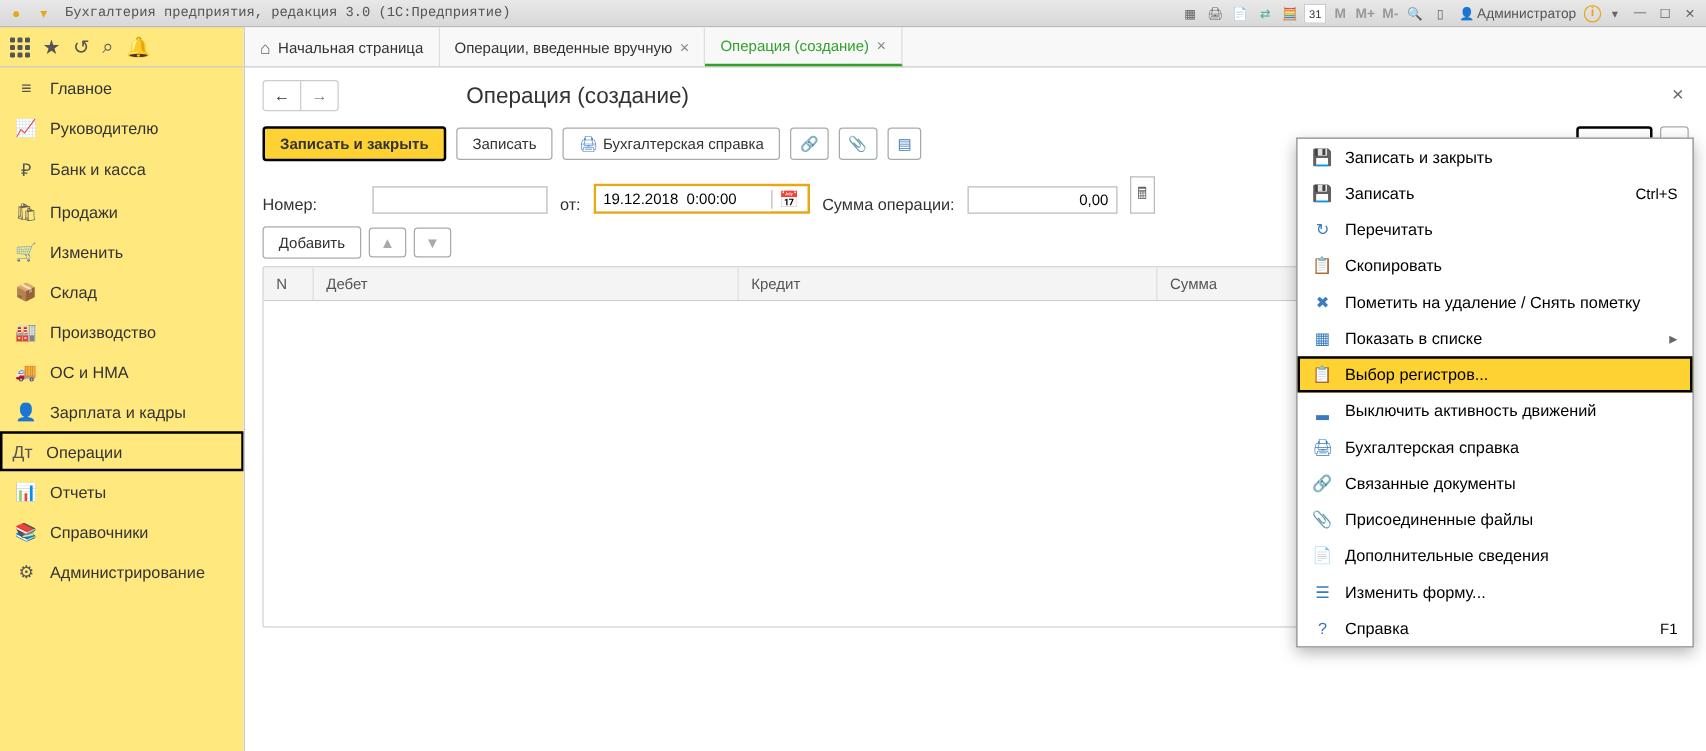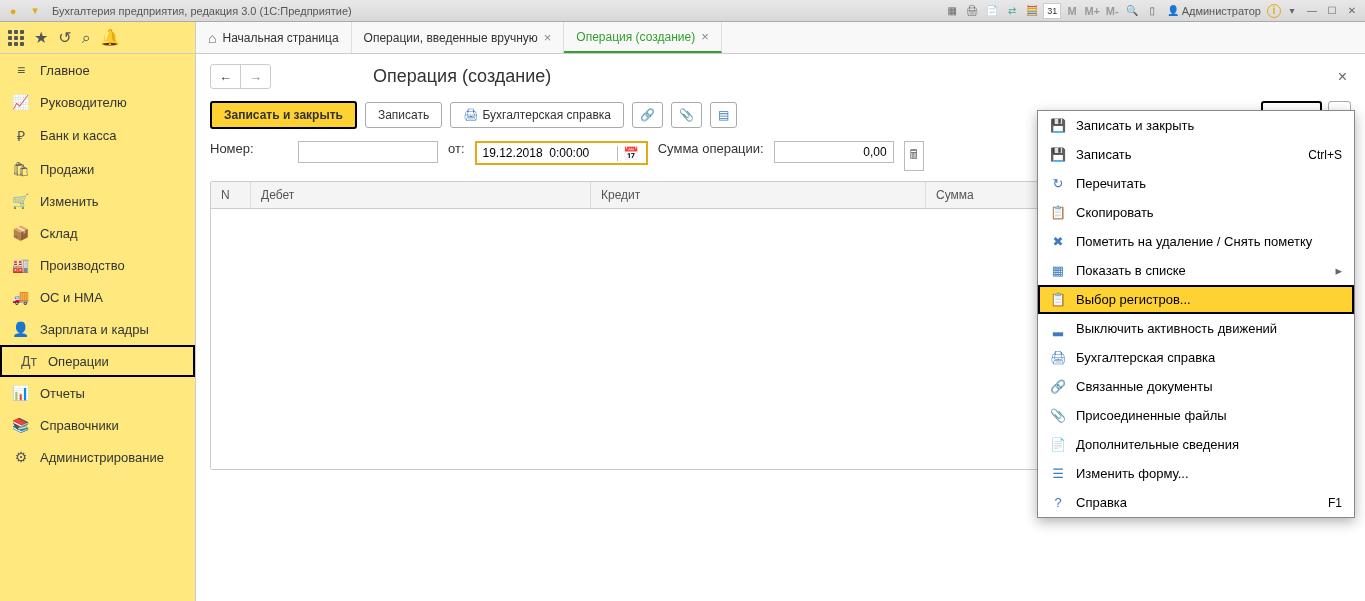--- a/index.html
+++ b/index.html
@@ -1,37 +1,37 @@
 <!DOCTYPE html>
 <html><head>
 <meta charset="utf-8">
 <style>
 * { box-sizing: border-box; margin: 0; padding: 0; font-family: Arial, sans-serif; }
 body { width: 1365px; height: 601px; background: #f0f0f0; overflow: hidden; font-size: 12px; }
 
 .titlebar { height: 22px; background: linear-gradient(#e8e8e8,#d8d8d8); border-bottom: 1px solid #aaa; display: flex; align-items: center; padding: 0 4px; gap: 4px; }
 .titlebar .tb-icon { width: 18px; height: 18px; display: flex; align-items: center; justify-content: center; font-size: 11px; }
-.titlebar .title { flex: 1; color: #555; font-size: 11px; padding-left: 4px; }
+.titlebar .title { flex: 1; color: #555; font-size: 11px; padding-left: 4px; font-family: Liberation Mono, monospace; }
 .titlebar .tb-right { display: flex; gap: 2px; align-items: center; }
 .titlebar .tb-btn { width: 18px; height: 16px; display: flex; align-items: center; justify-content: center; font-size: 10px; color: #666; cursor: pointer; }
 .titlebar .tb-btn.wide { width: auto; padding: 0 4px; gap: 2px; }
 .titlebar .calendar { background: #fff; border: 1px solid #ccc; color: #333; font-size: 9px; }
 .titlebar .m-btn { color: #999; font-weight: bold; font-size: 11px; }
 .titlebar .admin { color: #555; font-size: 11px; }
 .titlebar .info-icon { color: #e6a817; font-weight: bold; border: 1px solid #e6a817; border-radius: 50%; width: 14px; height: 14px; font-size: 10px; }
 
 .app-body { display: flex; height: calc(601px - 22px); }
 
 .taxi-left { width: 195px; background: #ffe97f; display: flex; flex-direction: column; }
 .taxi-icons { height: 32px; display: flex; align-items: center; gap: 10px; padding: 0 8px; border-bottom: 1px solid #ccc; color: #555; }
 .taxi-icons span { font-size: 16px; cursor: pointer; }
 
 .nav-list { display: flex; flex-direction: column; }
 .nav-item { display: flex; align-items: center; gap: 10px; padding: 8px 12px; color: #333; font-size: 13px; cursor: pointer; }
-.nav-item.active { border: 2px solid #000; padding: 6px 18px; }
+.nav-item.active { border: 2px solid #000; padding: 6px 7px; }
 .nav-item .nic { width: 18px; text-align: center; color: #555; font-size: 14px; }
 
 .main { flex: 1; background: #fff; display: flex; flex-direction: column; border-left: 1px solid #ccc; }
 
 .tabs { height: 32px; display: flex; align-items: stretch; border-bottom: 1px solid #ccc; background: #f8f8f8; font-size: 12px; }
 .tab { display: flex; align-items: center; gap: 6px; padding: 0 12px; border-right: 1px solid #ddd; cursor: pointer; color: #333; }
 .tab.home .home-icon { color: #666; font-size: 14px; }
 .tab .close { color: #888; font-size: 13px; cursor: pointer; }
 .tab.active { border-bottom: 2px solid #33a02c; color: #33a02c; }
 
@@ -44,21 +44,21 @@
 .page-title { font-size: 18px; color: #333; margin-left: 90px; }
 .close-page { margin-left: auto; font-size: 16px; color: #666; cursor: pointer; padding: 0 4px; }
 
 .toolbar { display: flex; gap: 8px; align-items: center; margin-bottom: 12px; }
 .btn { border: 1px solid #aaa; border-radius: 3px; padding: 5px 12px; background: #fff; cursor: pointer; font-size: 12px; color: #333; }
 .btn.primary { background: #ffd233; border: 2px solid #000; font-weight: bold; padding: 5px 12px; }
 .btn.icon-only { padding: 5px 7px; }
 .btn .ic { color: #3b7bbf; margin-right: 4px; }
 .toolbar-right { margin-left: auto; display: flex; gap: 6px; }
 
-.form-row { display: flex; align-items: flex-start; gap: 10px; margin-bottom: 10px; font-size: 13px; }
+.form-row { display: flex; align-items: flex-end; gap: 10px; margin-bottom: 10px; font-size: 13px; }
 .form-row label { color: #333; }
 .form-row input { border: 1px solid #bbb; padding: 3px 6px; font-size: 12px; }
 .num-input { width: 140px; }
 .date-group { border: 2px solid #e6a817; display: flex; align-items: center; }
 .date-group input { border: none; width: 140px; }
 .date-group .cal { padding: 0 6px; border-left: 1px solid #bbb; color: #666; cursor: pointer; }
 .sum-label { }
 .sum-input { width: 120px; text-align: right; }
 .calc-btn { border: 1px solid #bbb; padding: 3px 5px; cursor: pointer; color: #666; }
 .content-input { width: 400px; }
@@ -235,20 +235,25 @@
         <div class="date-group">
           <input value="19.12.2018  0:00:00" style="">
           <span class="cal">📅</span>
         </div>
         <label class="sum-label">Сумма операции:</label>
         <input class="sum-input" value="0,00" style="">
         <span class="calc-btn">🖩</span>
       </div>
 
 
+      <div class="actions-row">
+        <button class="btn">Добавить</button>
+        <button class="btn arrow">▲</button>
+        <button class="btn arrow">▼</button>
+      </div>
 
       <div class="grid">
         <div class="grid-head">
           <div class="col-n">N</div>
           <div class="col-debit">Дебет</div>
           <div class="col-credit">Кредит</div>
           <div class="col-sum">Сумма</div>
         </div>
         <div class="grid-body"></div>
       </div>

